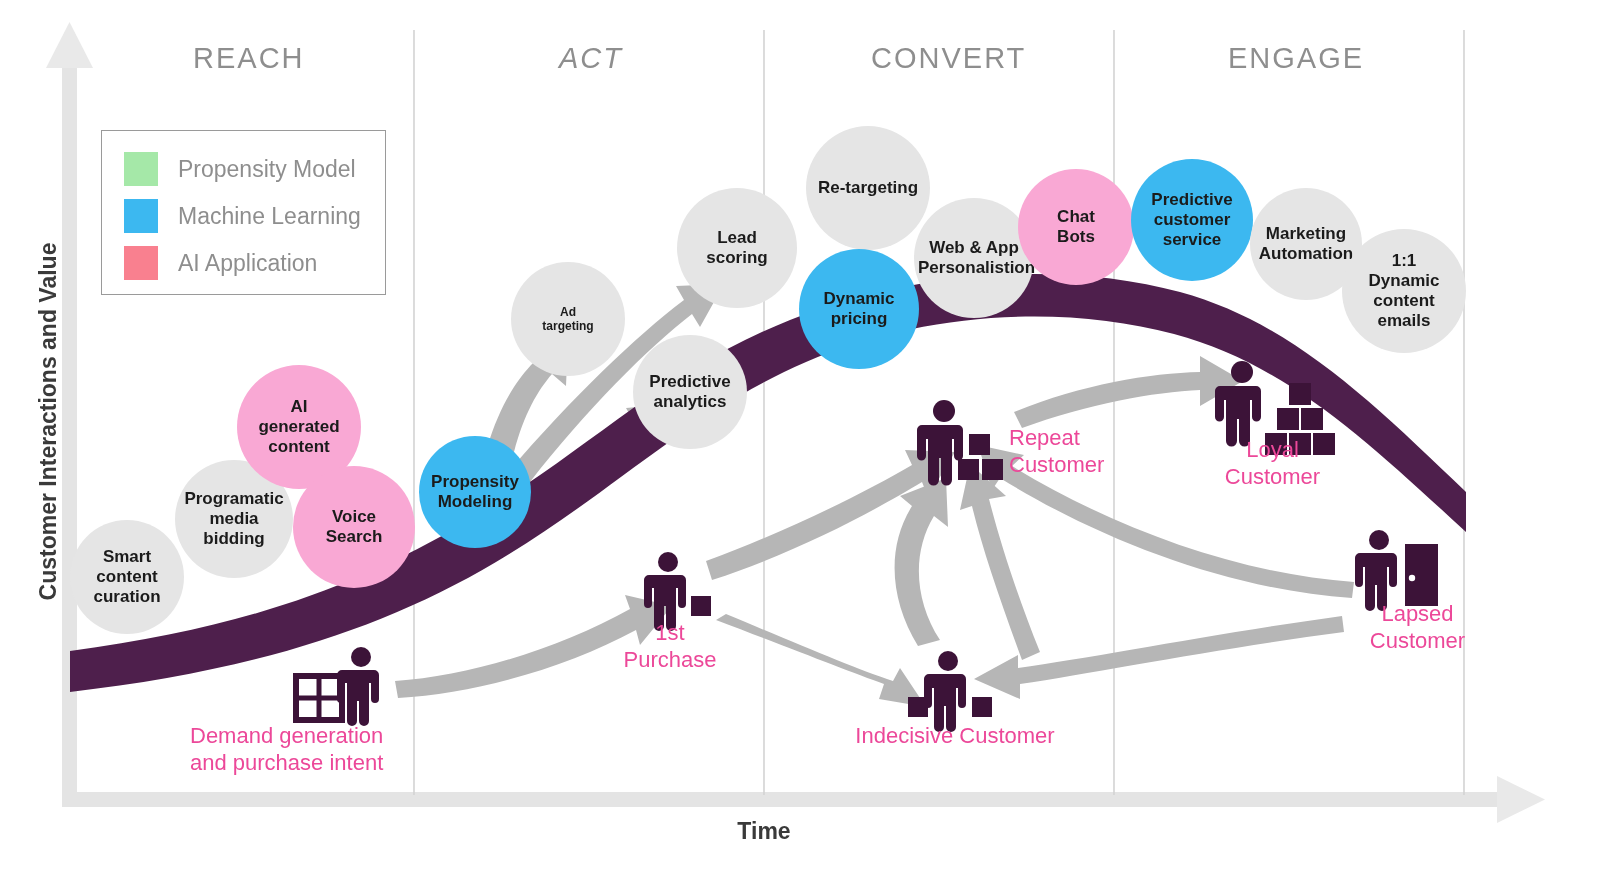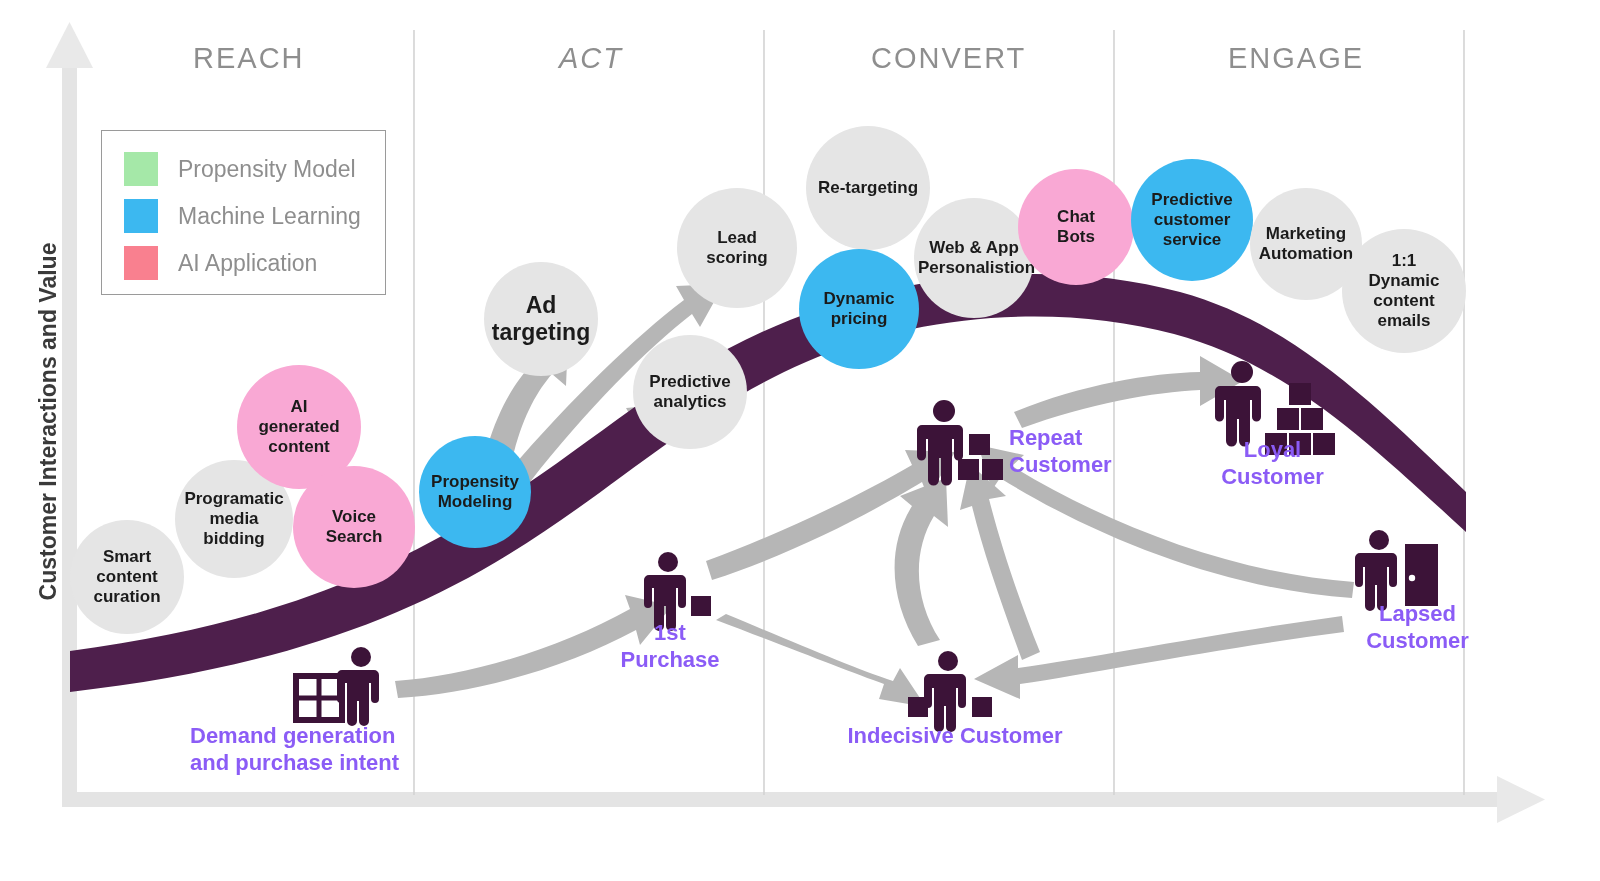--- a/index.html
+++ b/index.html
@@ -13,22 +13,22 @@
        font-size:17px;line-height:1.18;font-weight:600;
        box-sizing:border-box;padding:4px;}
   .bub span{display:block;width:100%;}
   .b-green{background:#e5e5e5;}
   .b-blue{background:#3cb8f0;}
   .b-pink{background:#f9a8d4;}
 
   .stagehdr{position:absolute;color:#8e8e8e;font-size:29px;letter-spacing:2px;
             font-weight:400;white-space:nowrap;}
 
-  .plabel{position:absolute;color:#8b5cf6;font-size:22px;line-height:1.22;
-          text-align:center;white-space:pre-line;font-weight:700;}
+  .plabel{position:absolute;color:#ec4899;font-size:22px;line-height:1.22;
+          text-align:center;white-space:pre-line;font-weight:400;}
   .plabel.left{text-align:left;}
 
   #legend{position:absolute;left:101px;top:130px;width:285px;height:165px;
           border:1.5px solid #9a9a9a;background:#fff;box-sizing:border-box;
           padding:18px 0 0 22px;}
   .lgrow{display:flex;align-items:center;height:40px;margin-bottom:7px;}
   .lgsw{width:34px;height:34px;flex:0 0 34px;}
   .lgtx{margin-left:20px;color:#8e8e8e;font-size:23px;font-weight:400;
          white-space:nowrap;}
 
@@ -205,21 +205,21 @@
 content</span>
       </div>
       <div class="bub b-pink" style="left: 293px; top: 466px; width: 122px; height: 122px; font-size: 17px;">
         <span style="white-space: pre-line;">Voice
 Search</span>
       </div>
       <div class="bub b-blue" style="left: 419px; top: 436px; width: 112px; height: 112px; font-size: 17px; justify-content: center;">
         <span style="white-space: pre-line;">Propensity
 Modeling</span>
       </div>
-      <div class="bub b-green" style="left: 484px; top: 262px; width: 114px; height: 114px; font-size: 23px;">
+      <div class="bub b-green" style="left: 511px; top: 262px; width: 114px; height: 114px; font-size: 12px;">
         <span style="white-space: pre-line;">Ad
 targeting</span>
       </div>
       <div class="bub b-green" style="left: 633px; top: 335px; width: 114px; height: 114px; font-size: 17px;">
         <span style="white-space: pre-line;">Predictive
 analytics</span>
       </div>
       <div class="bub b-green" style="left: 677px; top: 188px; width: 120px; height: 120px; font-size: 17px;">
         <span style="white-space: pre-line;">Lead
 scoring</span>
@@ -262,14 +262,15 @@
 Purchase</div>
   <div class="plabel left" style="left: 1009px; top: 425px; width: 180px; white-space: pre-line;">Repeat
 Customer</div>
   <div class="plabel" style="left: 1185px; top: 437px; width: 175px; white-space: pre-line;">Loyal
 Customer</div>
   <div class="plabel" style="left: 1330px; top: 601px; width: 175px; white-space: pre-line;">Lapsed
 Customer</div>
   <div class="plabel" style="left: 830px; top: 723px; width: 250px; white-space: pre-line;">Indecisive Customer</div>
 
   <div id="ylab">Customer Interactions and Value</div>
+  <div id="xlab">Time</div>
 
 </div>
 
 </body></html>

